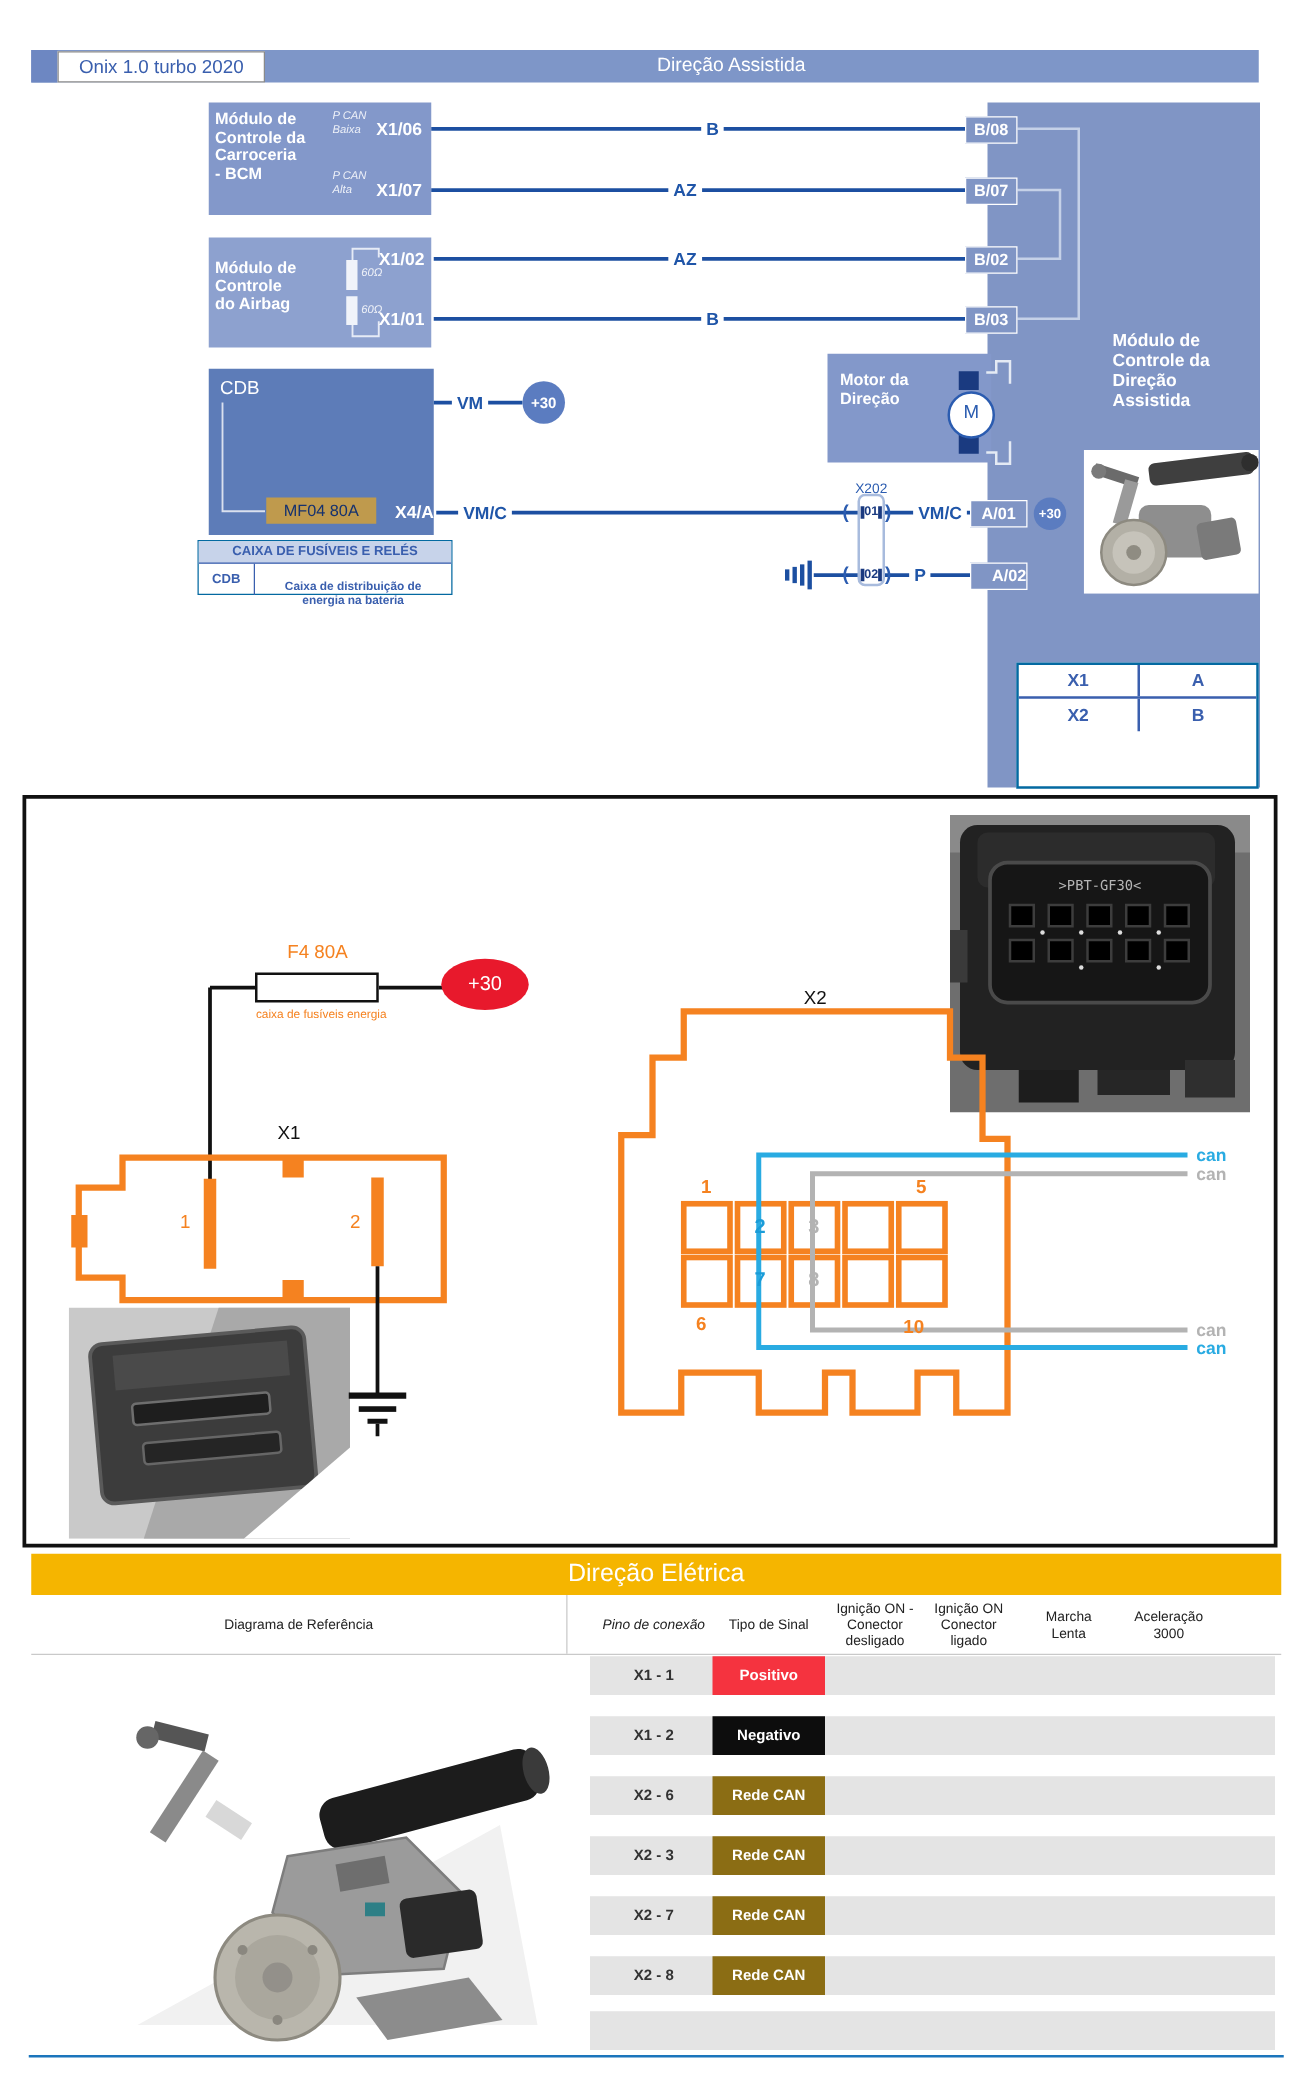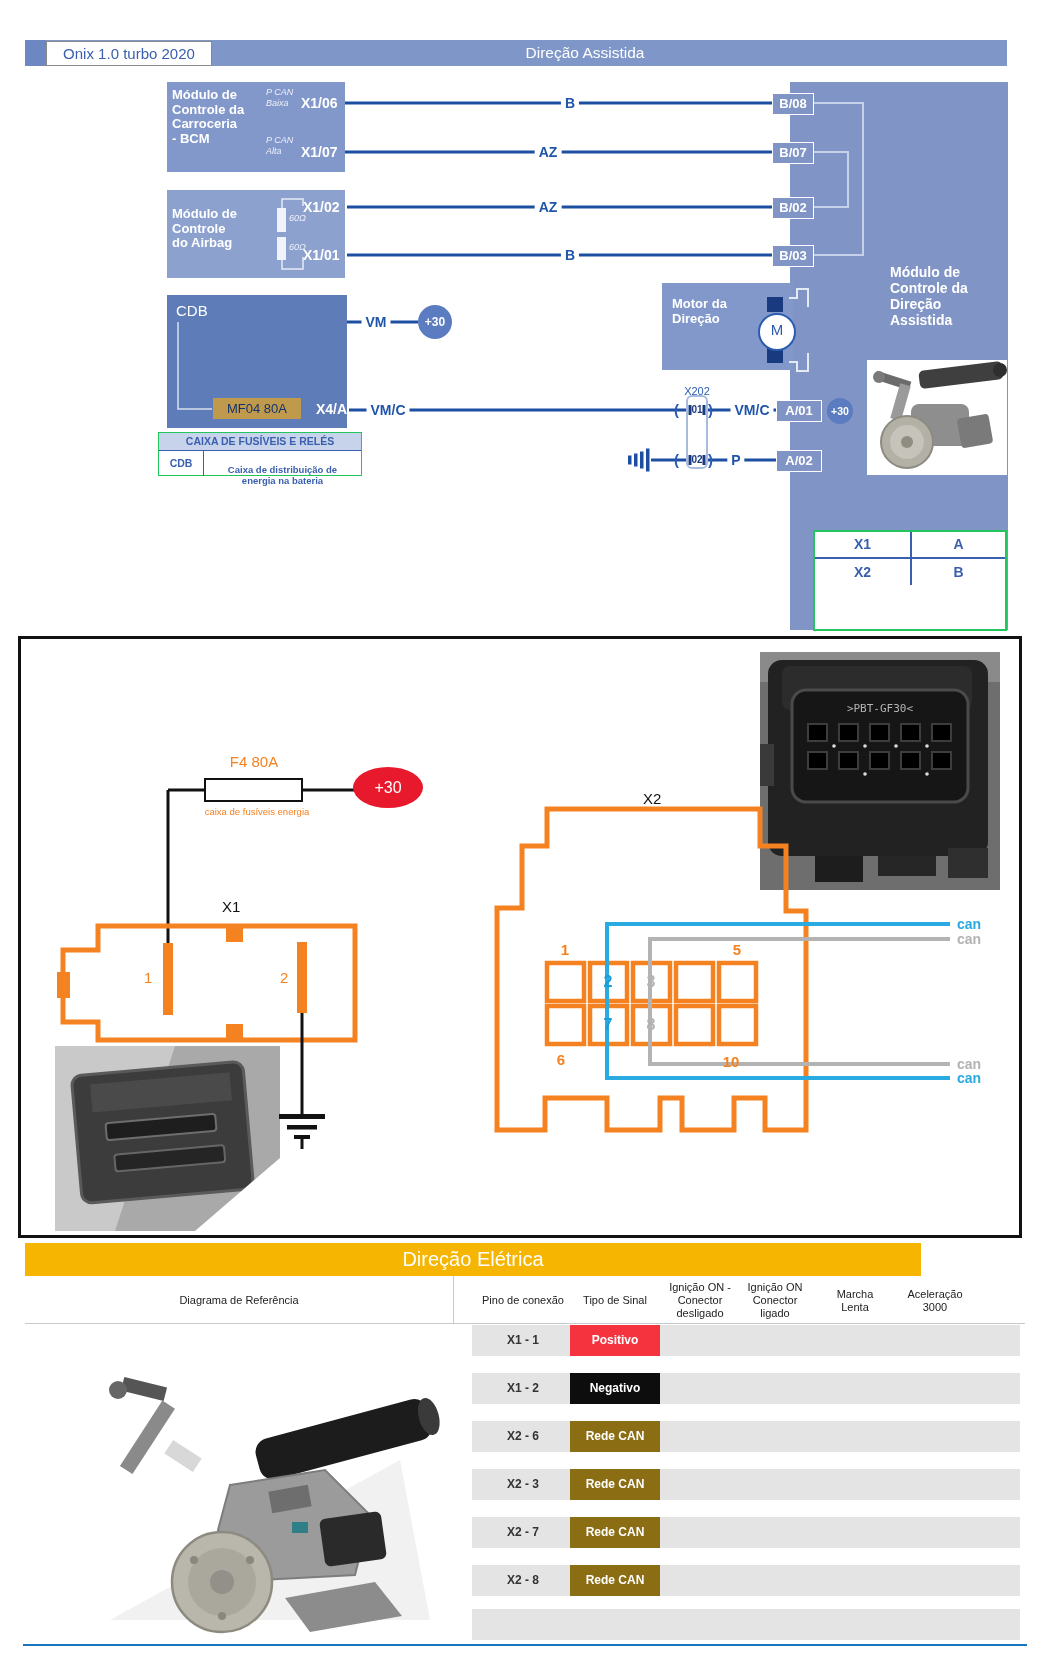--- a/index.html
+++ b/index.html
@@ -11,21 +11,21 @@
   .bold{font-weight:normal;}
   .box{position:absolute;}
   
   .mod{background:#8398ca;}
   .modname{color:#fff;font-weight:bold;font-size:13px;line-height:14.5px;white-space:pre-line;}
   .pcan{color:#eef1f8;font-style:italic;font-size:9px;line-height:10.5px;white-space:pre-line;}
   .pinlbl{color:#fff;font-weight:bold;font-size:14px;}
   .wlbl{position:absolute;transform:translateX(-50%);background:#fff;padding:0 4px;color:#1f55a8;font-weight:bold;font-size:14px;line-height:16px;z-index:12;}
   .pinbox{position:absolute;border:1.5px solid #fff;color:#fff;font-weight:bold;font-size:13px;text-align:center;background:#8095c5;line-height:20px;z-index:11;}
   .p30{position:absolute;border-radius:50%;background:#5b7cc0;color:#fff;font-weight:bold;text-align:center;z-index:12;}
-  .tblblue{border:2px solid #22c55e;background:#fff;}
+  .tblblue{border:2px solid #0369a1;background:#fff;}
   .cageNum{position:absolute;width:20px;text-align:center;color:#1a3a80;font-weight:bold;font-size:10px;line-height:14px;z-index:13;}
   .bracket{position:absolute;color:#2b5cb0;font-weight:bold;font-size:15px;line-height:16px;z-index:13;}
   
   .orange{color:#f58220;}
   .canlbl{position:absolute;font-weight:bold;font-size:14px;line-height:14px;z-index:12;}
   .x2num{position:absolute;width:24px;text-align:center;font-weight:bold;font-size:16px;line-height:20px;z-index:12;}
   
   .hdrcell{position:absolute;color:#222;font-size:11px;line-height:13px;text-align:center;white-space:pre-line;}
   .rowstrip{position:absolute;left:472px;width:548px;height:31px;background:#e4e4e4;}
   .rowpin{position:absolute;left:473px;width:100px;height:31px;line-height:31px;text-align:center;font-weight:bold;font-size:12px;color:#333;z-index:5;}
@@ -76,21 +76,21 @@
 <div class="box" style="left:790px;top:82px;width:218px;height:548px;background:#8095c5;"></div>
 <div class="abs modname" style="left:890px;top:264px;font-size:14px;line-height:16px;z-index:10;">Módulo de
 Controle da
 Direção
 Assistida</div>
 <div class="pinbox" style="left:772px;top:93px;width:40px;height:20px;">B/08</div>
 <div class="pinbox" style="left:772px;top:142px;width:40px;height:20px;">B/07</div>
 <div class="pinbox" style="left:772px;top:197px;width:40px;height:20px;">B/02</div>
 <div class="pinbox" style="left:772px;top:245px;width:40px;height:20px;">B/03</div>
 <div class="pinbox" style="left:776px;top:400px;width:44px;height:20px;">A/01</div>
-<div class="pinbox" style="left:776px;top:450px;width:44px;height:20px;">A/02</div>
+<div class="pinbox" style="left:776px;top:450px;width:44px;height:20px;text-align:right;">A/02</div>
 
 <div class="box mod" style="left:662px;top:283px;width:131px;height:87px;"></div>
 <div class="abs modname" style="left:672px;top:297px;z-index:10;">Motor da
 Direção</div>
 <div class="box" style="left:767px;top:297px;width:16px;height:15px;background:#1a3a80;z-index:9;"></div>
 <div class="box" style="left:767px;top:348px;width:16px;height:15px;background:#1a3a80;z-index:9;"></div>
 <div class="box" style="left:758px;top:313px;width:34px;height:34px;border-radius:50%;background:#fff;border:2.5px solid #2b5cb0;z-index:10;">
   <div class="ctr bold" style="font-size:15px;line-height:30px;color:#2b5cb0;">M</div>
 </div>
 
@@ -214,27 +214,27 @@
   <polygon points="120,0 225,0 225,185 60,185" fill="#a9a9a9"></polygon>
   <g transform="rotate(-5 112 92)">
     <rect x="22" y="22" width="172" height="128" rx="10" fill="#3c3c3c" stroke="#5a5a5a" stroke-width="3"></rect>
     <rect x="40" y="32" width="140" height="28" fill="#4a4a4a"></rect>
     <rect x="52" y="72" width="110" height="17" rx="3" fill="#1e1e1e" stroke="#6e6e6e" stroke-width="2"></rect>
     <rect x="58" y="104" width="110" height="17" rx="3" fill="#252525" stroke="#666" stroke-width="2"></rect>
   </g>
   <polygon points="225,185 140,185 225,112" fill="#ffffff"></polygon>
 </svg>
 
-<div class="box" style="left:25px;top:1243px;width:896px;height:33px;background:#f5b500;">
+<div class="box" style="left:25px;top:1243px;width:1000px;height:33px;background:#f5b500;">
   <div class="ctr bold w" style="font-size:20px;line-height:33px;">Direção Elétrica</div>
 </div>
 <div class="box" style="left:25px;top:1276px;width:1000px;height:47px;background:#fff;border-bottom:1px solid #c9c9c9;"></div>
 <div class="box" style="left:453px;top:1276px;width:1px;height:47px;background:#c9c9c9;"></div>
 <div class="hdrcell" style="left:25px;top:1294px;width:428px;">Diagrama de Referência</div>
-<div class="hdrcell" style="left:453px;top:1294px;width:140px;">Pino de conexão</div>
+<div class="hdrcell" style="left:453px;top:1294px;width:140px;font-style:italic;">Pino de conexão</div>
 <div class="hdrcell" style="left:565px;top:1294px;width:100px;">Tipo de Sinal</div>
 <div class="hdrcell" style="left:650px;top:1281px;width:100px;">Ignição ON -
 Conector
 desligado</div>
 <div class="hdrcell" style="left:727px;top:1281px;width:96px;">Ignição ON
 Conector
 ligado</div>
 <div class="hdrcell" style="left:812px;top:1288px;width:86px;">Marcha
 Lenta</div>
 <div class="hdrcell" style="left:892px;top:1288px;width:86px;">Aceleração

